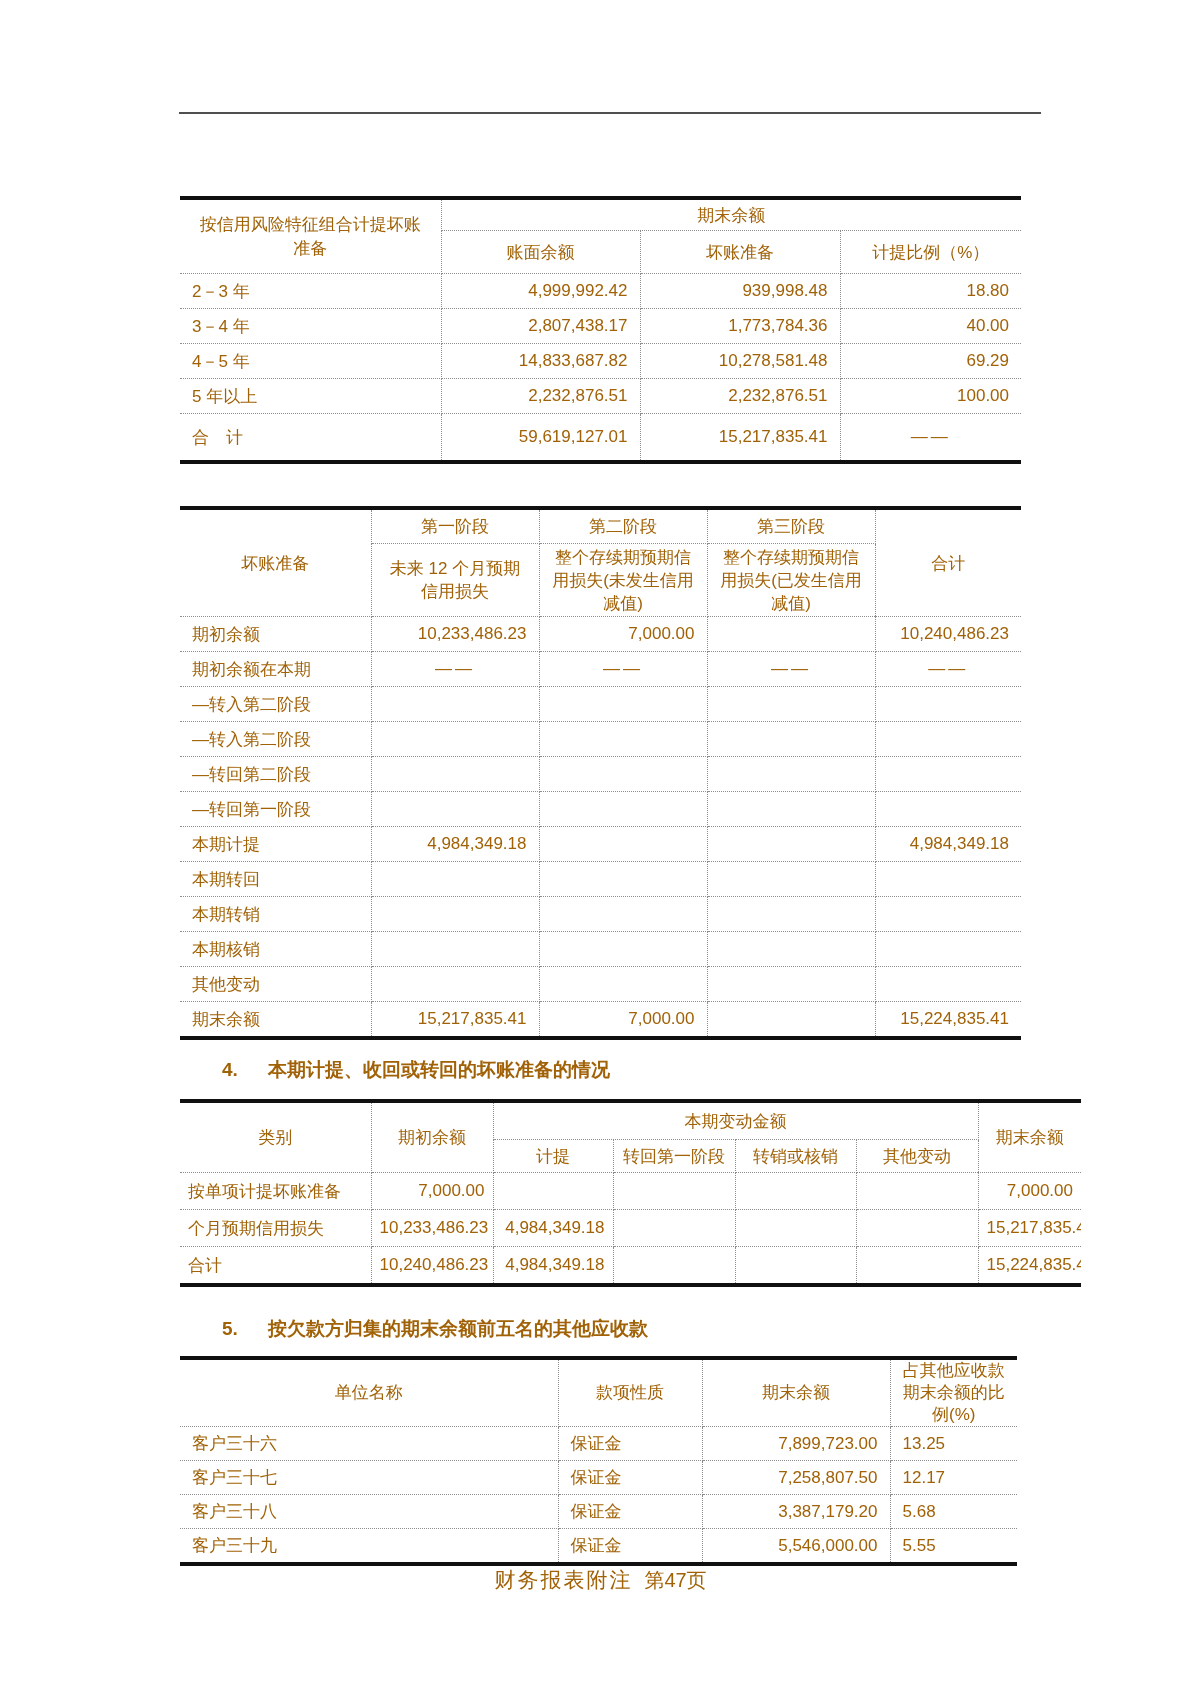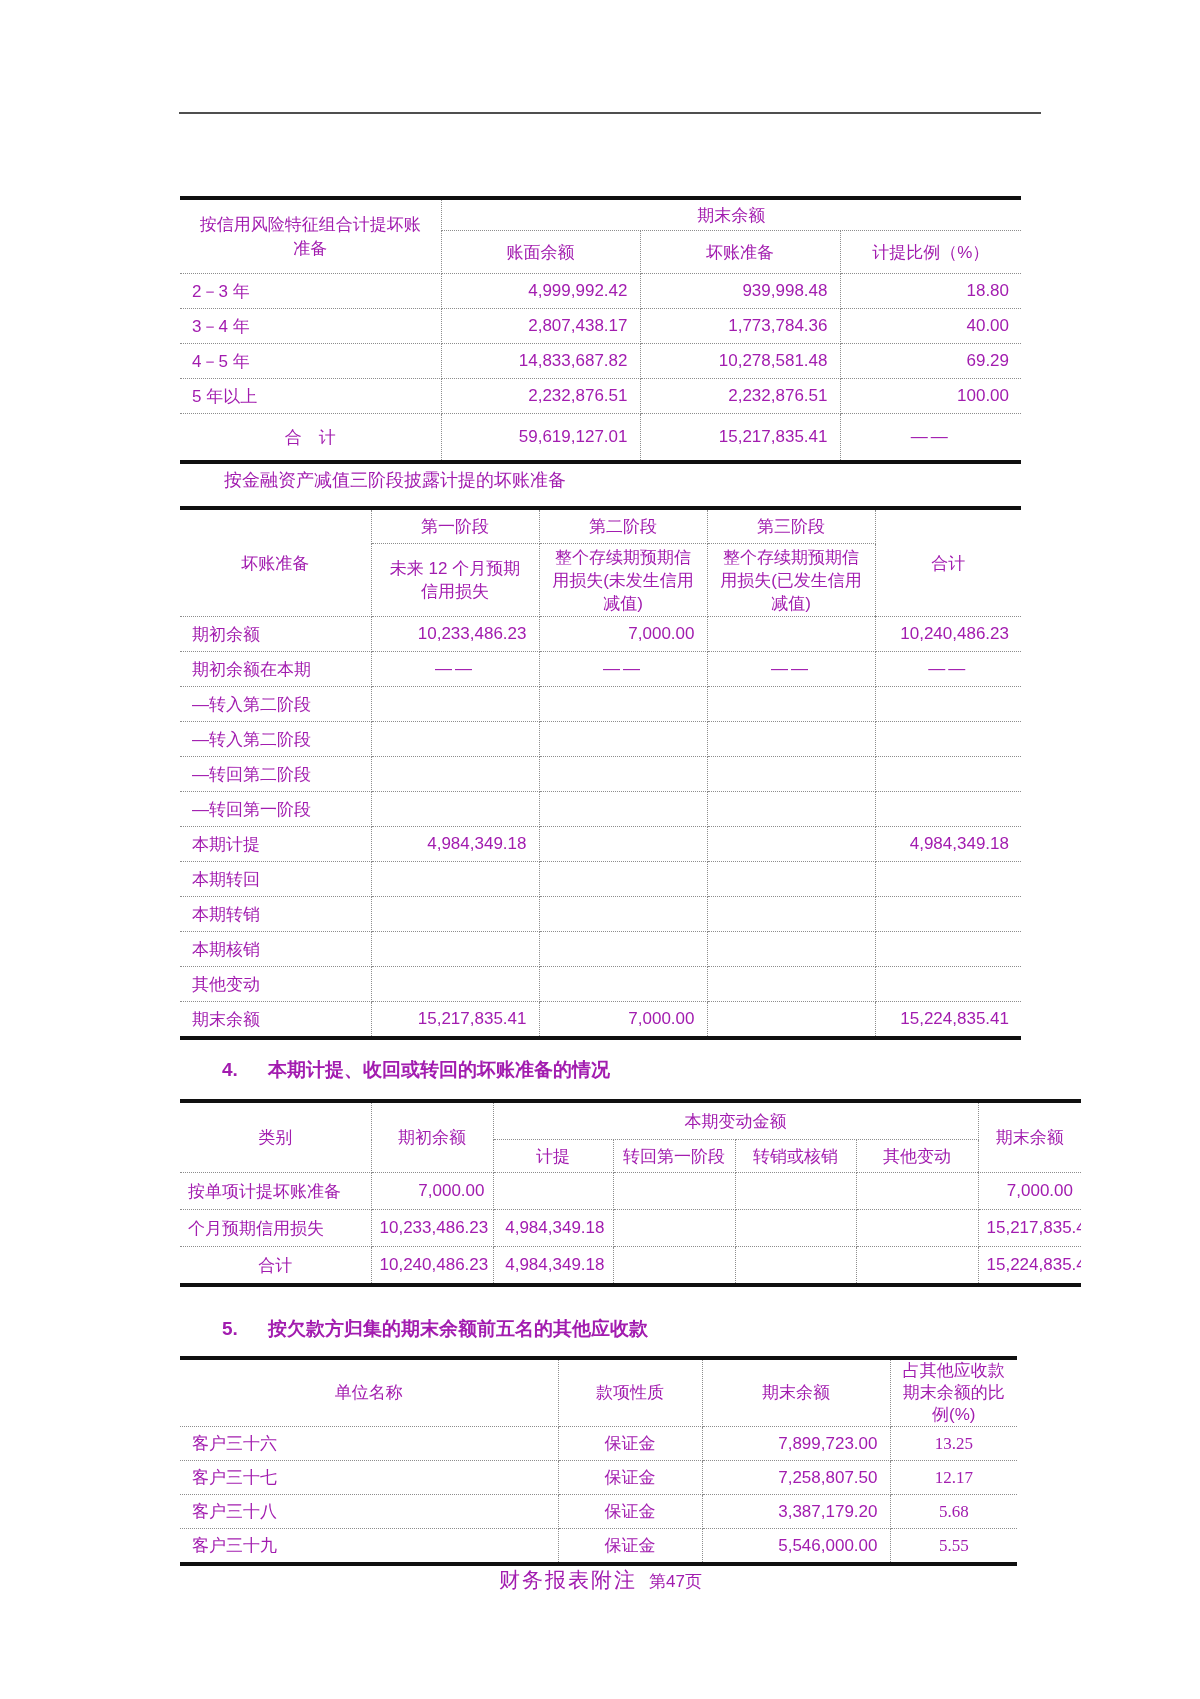--- a/index.html
+++ b/index.html
@@ -1,36 +1,36 @@
 <!DOCTYPE html>
 <html><head>
 <meta charset="utf-8">
 <style>
   html,body { margin:0; padding:0; background:#e8e8e8; }
   .page {
     position:relative; width:1200px; height:1699px; margin:0 auto;
     background:#ffffff; overflow:hidden;
     font-family:"Liberation Sans","DejaVu Sans",sans-serif;
-    color:#a21caf;
+    color:#a16207;
   }
   .toprule { position:absolute; left:179px; top:112px; width:862px; height:0;
     border-top:2px solid #4f4f4f; }
 
   table.fin { border-collapse:collapse; table-layout:fixed; position:absolute;
     border-top:4px solid #101010; border-bottom:4px solid #101010; }
   table.fin td {
     border-right:1px dotted #8d8d8d; border-bottom:1px dotted #8d8d8d;
     font-size:17px; padding:0 12px; vertical-align:middle; overflow:hidden;
   }
   td.nr { border-right:none !important; }
   tr.nb td { border-bottom:none !important; }
   td.hd { text-align:center; padding:2px 8px; }
   td.lbl { text-align:left; padding-left:14px; }
   td.num { text-align:right; padding-right:11px; }
-  td.ctr { text-align:center;font-family:Liberation Serif, serif; }
+  td.ctr { text-align:left; }
   td.ind { padding-left:46px; }
   td.dash { text-align:center; letter-spacing:3px; padding-right:12px; }
   td.desc { font-size:16px; line-height:23px; text-align:center; padding:4px 7px; }
   td.wrapcat { padding:2px 22px; line-height:24px; }
 
   
   tr.t1r1 td { height:30px; }
   tr.t1r2 td { height:42px; }
   tr.t1d  td { height:34px; }
   tr.t1t  td { height:46px; }
@@ -51,21 +51,21 @@
   #table4 { left:180px; top:1099px; width:901px; }
   #table4 td { padding:0 8px; }
   #table4 td.num { padding-right:8px; }
   #sec5 { top:1316px; }
   #table5 { left:180px; top:1356px; width:837px; }
   .secnum { display:inline-block; min-width:46px; }
   #table5 td.hd { line-height:22px; }
 
   .footer { position:absolute; left:180px; top:1566px; width:841px; text-align:center; }
   .footer .main { font-size:21px; letter-spacing:2px;margin-top:21px; }
-  .footer .pg { font-size:17px; margin-left:12px; }
+  .footer .pg { font-size:20px; margin-left:12px; }
 </style>
 </head>
 <body>
 
 <div class="page">
 
   <div class="toprule"></div>
 
   <table class="fin" id="table1">
     <colgroup>
@@ -110,21 +110,20 @@
     </tr>
     <tr class="t1t nb">
       <td class="ctr">合　计</td>
       <td class="num">59,619,127.01</td>
       <td class="num">15,217,835.41</td>
       <td class="dash nr">——</td>
     </tr>
   </tbody>
     </table>
 
-  <div id="label2">按金融资产减值三阶段披露计提的坏账准备</div>
 
   <table class="fin" id="table2">
     <colgroup>
         <col style="width:191px">
         <col style="width:168px">
         <col style="width:168px">
         <col style="width:168px">
         <col style="width:146px">
       </colgroup>
     <tbody>

